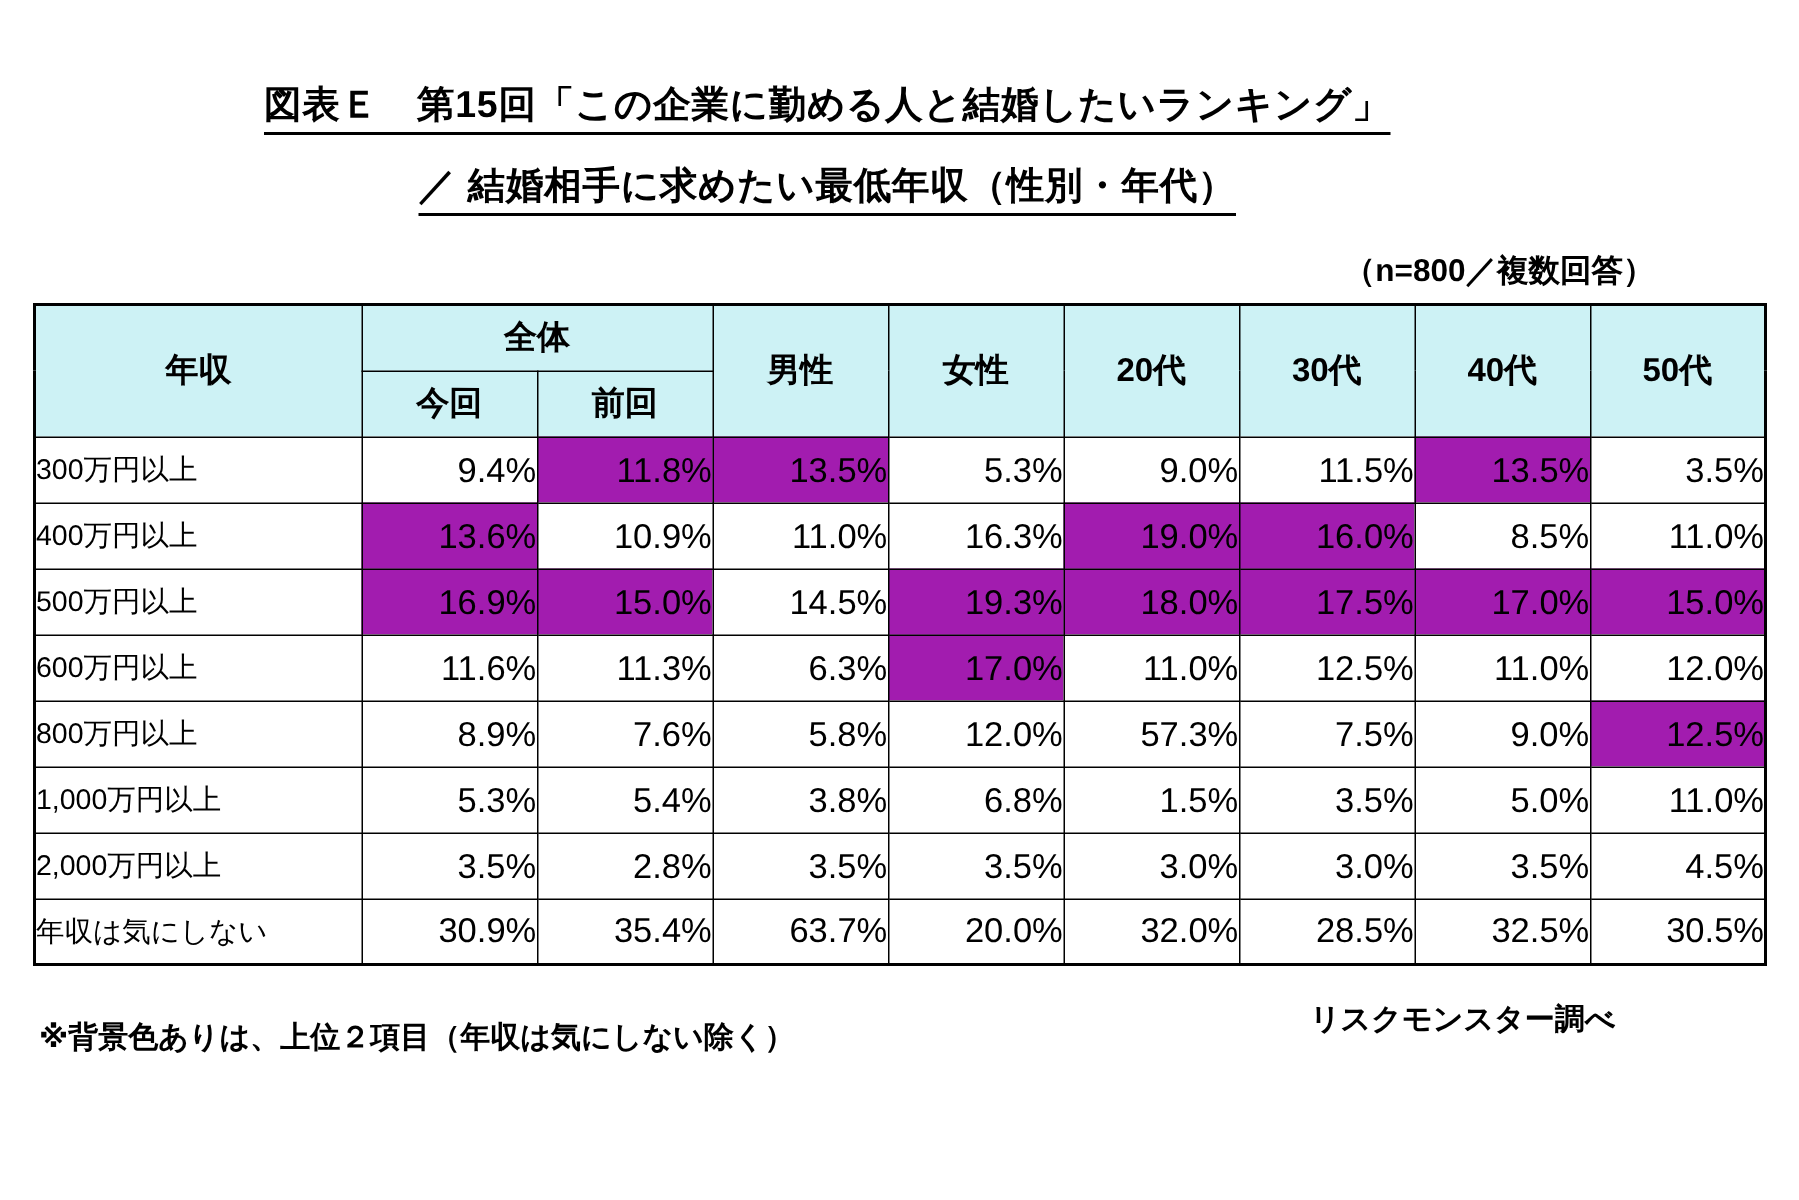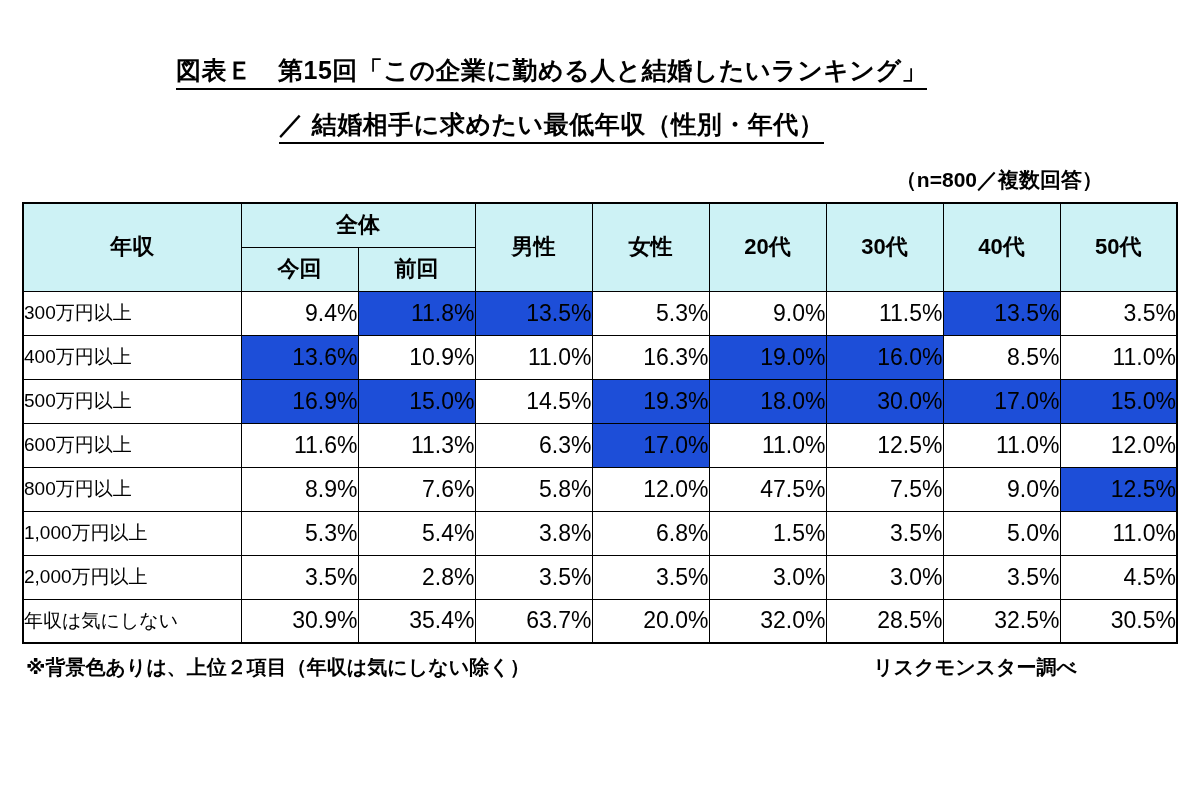--- a/index.html
+++ b/index.html
@@ -84,21 +84,21 @@
     border-left: 1px dotted #000;
     border-right: 1px dotted #000;
   }
   td.val {
     text-align: right;
     padding-right: 10px;
     font-size: 23px;
     background: #ffffff;
   }
   td.val.hl {
-    background: #1d4ed8;
+    background: #a21caf;
   }
   td.rowlabel {
     text-align: left;
     padding-left: 10px;
     font-size: 19px;
     white-space: nowrap;
   }
   
   col.c-label { width: 218px; }
   col.c-val   { width: 117px; }
@@ -106,21 +106,21 @@
   
   .footer {
     display: flex;
     justify-content: space-between;
     align-items: center;
     padding: 0 26px;
     margin-top: 10px;
     font-size: 20px;
     font-weight: 700;
   }
-  .footer .left { text-align: left; }
+  .footer .left { text-align: left; margin-top: 24px; }
   .footer .right { text-align: right; }
 </style>
 </head>
 <body>
 
 <div class="page">
 
   <div class="title-block">
     <div class="title-line">図表Ｅ　第15回「この企業に勤める人と結婚したいランキング」</div>
     <div class="title-line title-line-2">／ 結婚相手に求めたい最低年収（性別・年代）</div>
@@ -180,42 +180,42 @@
           <td class="val">8.5%</td>
           <td class="val">11.0%</td>
         </tr>
         <tr>
           <td class="rowlabel">500万円以上</td>
           <td class="val hl">16.9%</td>
           <td class="val hl">15.0%</td>
           <td class="val">14.5%</td>
           <td class="val hl">19.3%</td>
           <td class="val hl">18.0%</td>
-          <td class="val hl">30.0%</td>
+          <td class="val hl">17.5%</td>
           <td class="val hl">17.0%</td>
           <td class="val hl">15.0%</td>
         </tr>
         <tr>
           <td class="rowlabel">600万円以上</td>
           <td class="val">11.6%</td>
           <td class="val">11.3%</td>
           <td class="val">6.3%</td>
           <td class="val hl">17.0%</td>
           <td class="val">11.0%</td>
           <td class="val">12.5%</td>
           <td class="val">11.0%</td>
           <td class="val">12.0%</td>
         </tr>
         <tr>
           <td class="rowlabel">800万円以上</td>
           <td class="val">8.9%</td>
           <td class="val">7.6%</td>
           <td class="val">5.8%</td>
           <td class="val">12.0%</td>
-          <td class="val">47.5%</td>
+          <td class="val">57.3%</td>
           <td class="val">7.5%</td>
           <td class="val">9.0%</td>
           <td class="val hl">12.5%</td>
         </tr>
         <tr>
           <td class="rowlabel">1,000万円以上</td>
           <td class="val">5.3%</td>
           <td class="val">5.4%</td>
           <td class="val">3.8%</td>
           <td class="val">6.8%</td>

